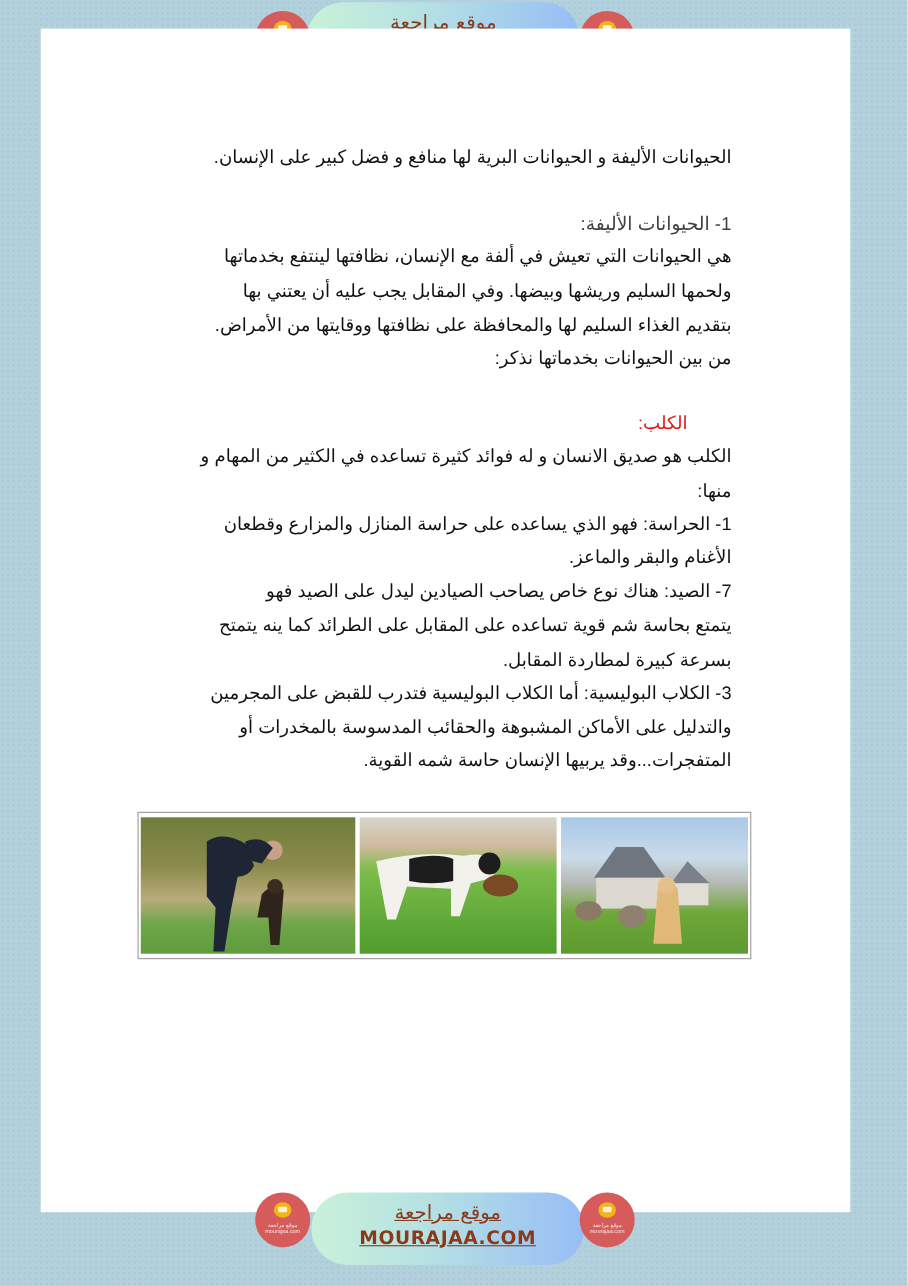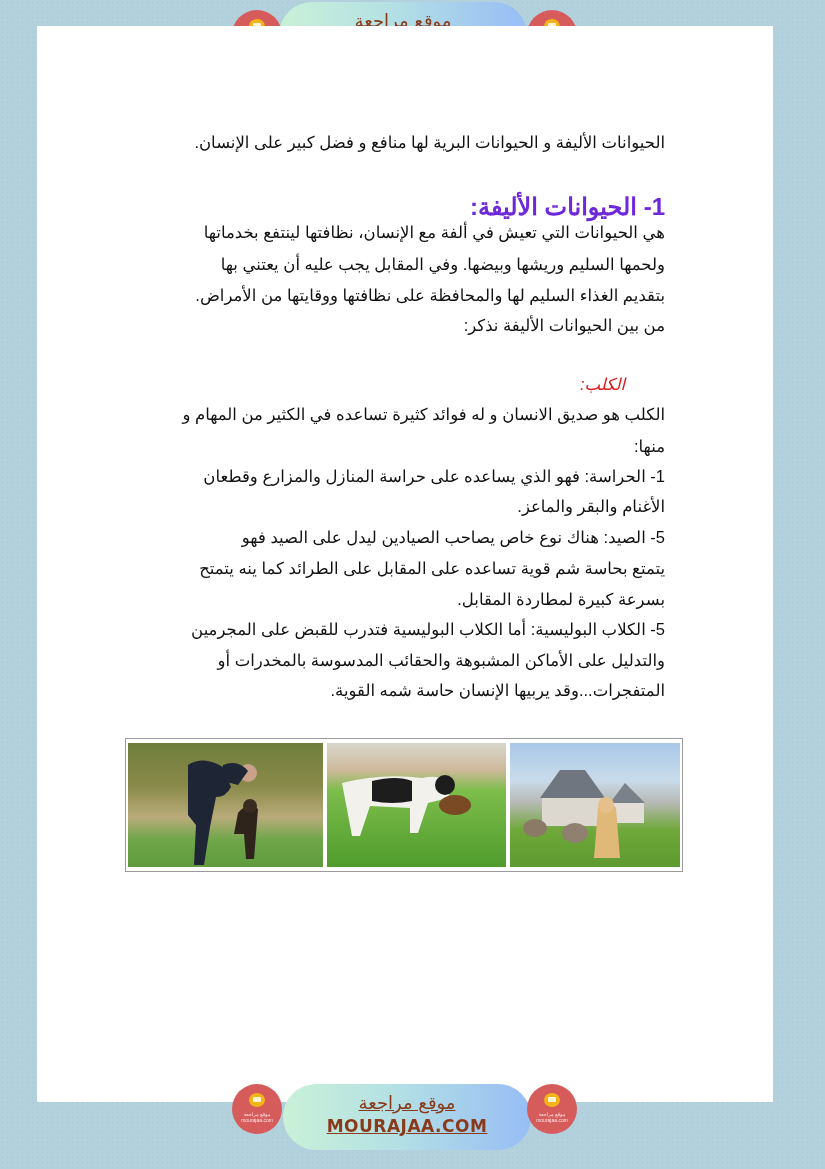--- a/index.html
+++ b/index.html
@@ -54,22 +54,22 @@
   }
   .logo .cap {
     position: absolute; left: 0; right: 0; top: 27px; text-align: center;
     color: #fde7e7; font-size: 5px; line-height: 6px;
   }
   .content {
     position: absolute; left: 120px; width: 545px; direction: rtl; text-align: right;
     color: #111; font-size: 16.5px;
   }
   .line { position: absolute; right: 0; white-space: nowrap; }
-  .h-blue { color: #6d28d9; font-weight: bold; font-size: 24px; }
-  .h-red { color: #e01818; font-style: italic; }
+  .h-blue { color: #404040; font-weight: normal; font-size: 17px; }
+  .h-red { color: #e01818; }
   .gallery {
     position: absolute; left: 125px; top: 738px; width: 556px; height: 132px;
     border: 1px solid #9a9a9a; background: #fff;
   }
   .photo { position: absolute; top: 4px; height: 124px; overflow: hidden; }
   .photo.p1 { left: 2px; width: 195px;
     background: linear-gradient(180deg, #6f7e3c 0%, #8a8a4a 35%, #b9ab7a 60%, #6fa64a 78%, #5f9b3c 100%); }
   .photo.p2 { left: 201px; width: 179px;
     background: linear-gradient(180deg, #d8d6cd 0%, #cdb99a 22%, #7dbd4c 38%, #4f9c2c 100%); }
   .photo.p3 { left: 384px; width: 170px;
@@ -95,31 +95,31 @@
 
 <div class="page"></div>
 
 <div class="content">
   <div class="line" style="top:133px">الحيوانات الأليفة و الحيوانات البرية لها منافع و فضل كبير على الإنسان.</div>
 
   <div class="line h-blue" style="top:193px;right:0">1- الحيوانات الأليفة:</div>
   <div class="line" style="top:223px">هي الحيوانات التي تعيش في ألفة مع الإنسان، نظافتها لينتفع بخدماتها</div>
   <div class="line" style="top:255px">ولحمها السليم وريشها وبيضها. وفي المقابل يجب عليه أن يعتني بها</div>
   <div class="line" style="top:286px">بتقديم الغذاء السليم لها والمحافظة على نظافتها ووقايتها من الأمراض.</div>
-  <div class="line" style="top:316px">من بين الحيوانات الأليفة نذكر:</div>
+  <div class="line" style="top:316px">من بين الحيوانات بخدماتها نذكر:</div>
 
   <div class="line h-red" style="top:375px;right:40px">الكلب:</div>
   <div class="line" style="top:405px">الكلب هو صديق الانسان و له فوائد كثيرة تساعده في الكثير من المهام و</div>
   <div class="line" style="top:437px">منها:</div>
   <div class="line" style="top:467px">1- الحراسة:  فهو الذي يساعده على حراسة المنازل والمزارع وقطعان</div>
   <div class="line" style="top:497px">الأغنام والبقر والماعز.</div>
-  <div class="line" style="top:528px">5- الصيد: هناك نوع خاص يصاحب الصيادين ليدل على الصيد  فهو</div>
+  <div class="line" style="top:528px">7- الصيد: هناك نوع خاص يصاحب الصيادين ليدل على الصيد  فهو</div>
   <div class="line" style="top:559px">يتمتع بحاسة شم قوية تساعده على المقابل على الطرائد كما ينه يتمتح</div>
   <div class="line" style="top:590px">بسرعة كبيرة لمطاردة المقابل.</div>
-  <div class="line" style="top:620px">5- الكلاب البوليسية: أما الكلاب البوليسية فتدرب للقبض على المجرمين</div>
+  <div class="line" style="top:620px">3- الكلاب البوليسية: أما الكلاب البوليسية فتدرب للقبض على المجرمين</div>
   <div class="line" style="top:651px">والتدليل على الأماكن المشبوهة والحقائب المدسوسة بالمخدرات أو</div>
   <div class="line" style="top:681px">المتفجرات...وقد يربيها الإنسان حاسة شمه القوية.</div>
 </div>
 
 <div class="gallery">
   <div class="photo p1">
     <svg width="195" height="124" viewBox="0 0 195 124">
       <path d="M60 22 q15 -10 35 2 l8 20 q-5 10 -15 10 l-6 30 l-6 38 h-10 l2 -40 l-8 -10 z" fill="#1e2535"></path>
       <circle cx="120" cy="30" r="9" fill="#c9a08a"></circle>
       <path d="M95 22 q15 -6 25 6 l-10 14 l-15 -4 z" fill="#1e2535"></path>

